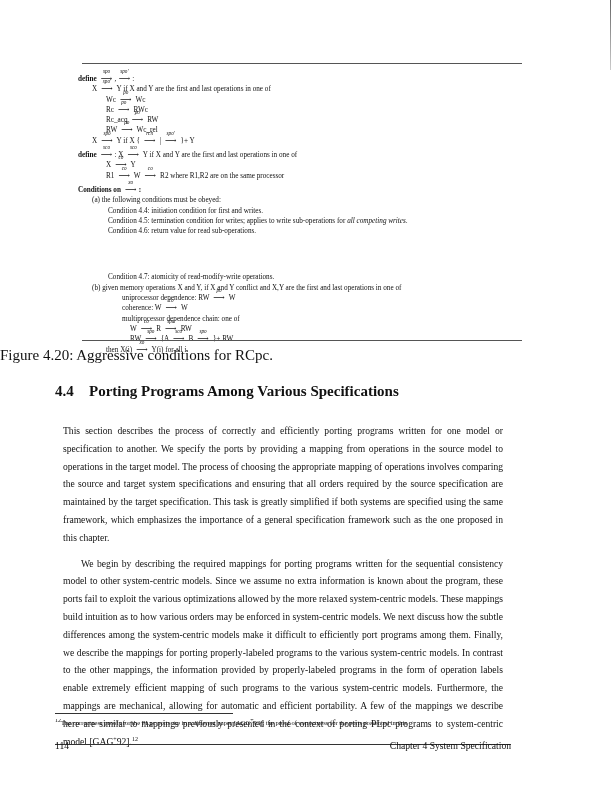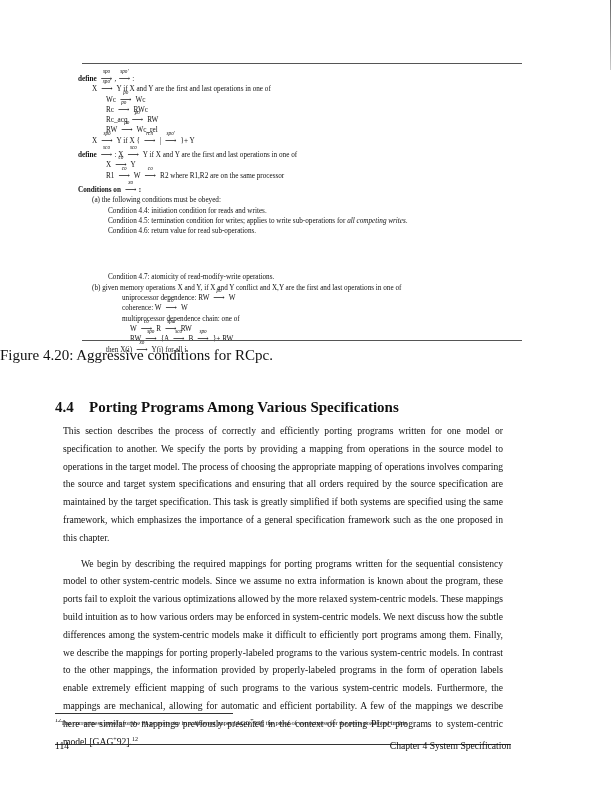--- a/index.html
+++ b/index.html
@@ -8,21 +8,21 @@
   .rule { position:absolute; height:1px; background:#555; }
   .fig { position:absolute; left:78px; top:74px; width:420px; font-size:7.2px; line-height:10.3px; }
   .ln { white-space:nowrap; position:relative; }
   .b { font-weight:bold;margin-top:15px; }
   .i { font-style:italic; }
   .arr { display:inline-block; position:relative; width:16px; text-align:center; vertical-align:baseline; }
   .arr .lab { position:absolute; left:0; right:0; top:-6px; font-size:5.2px; font-style:italic; line-height:6px; }
   .arr .shaft { display:inline-block; font-size:8px; }
   .caption { position:absolute; top:347px; left:0; width:612px; text-align:left; font-size:15px; }
   .sec { position:absolute; left:55px; top:383px; font-size:15px; font-weight:bold; }
-  .sec .num { display:inline-block; width:34px;margin-top:16px; }
+  .sec .num { display:inline-block; width:34px; }
   .body { position:absolute; left:55px; top:414px; width:456px; font-size:9.6px; line-height:17.8px; text-align:justify; }
   .body p { margin:8px; }
   .body p.ind { text-indent:18px; }
   sup { font-size:6px; line-height:0; }
   .fn { position:absolute; left:55px; top:719px; width:456px; font-size:6.6px; white-space:nowrap; overflow:hidden; }
   .foot { position:absolute; top:740px; left:55px; width:456px; font-size:9.6px; }
   .foot .r { position:absolute; right:0; top:0; }
   .scan { position:absolute; left:610px; top:0; width:1px; height:70px; background:linear-gradient(#666,#ccc); }
 </style>
 </head>
@@ -37,21 +37,21 @@
     <div class="ln" style="padding-left: 28px;"><span>Wc </span><span class="arr"><span class="lab">po</span><span class="shaft">⟶</span></span><span> Wc</span></div>
     <div class="ln" style="padding-left: 28px;"><span>Rc </span><span class="arr"><span class="lab">po</span><span class="shaft">⟶</span></span><span> RWc</span></div>
     <div class="ln" style="padding-left: 28px;"><span>Rc_acq </span><span class="arr"><span class="lab">po</span><span class="shaft">⟶</span></span><span> RW</span></div>
     <div class="ln" style="padding-left: 28px;"><span>RW </span><span class="arr"><span class="lab">po</span><span class="shaft">⟶</span></span><span> Wc_rel</span></div>
     <div class="ln" style="padding-left: 14px;"><span>X </span><span class="arr"><span class="lab">spo</span><span class="shaft">⟶</span></span><span> Y if X  { </span><span class="arr"><span class="lab">rch</span><span class="shaft">⟶</span></span><span> | </span><span class="arr"><span class="lab">spo′</span><span class="shaft">⟶</span></span><span> }+  Y</span></div>
     <div class="ln" style="padding-left: 0px; margin-top: 4px;"><span class="b">define </span><span class="arr"><span class="lab">sco</span><span class="shaft">⟶</span></span><span>: X </span><span class="arr"><span class="lab">sco</span><span class="shaft">⟶</span></span><span> Y if X and Y are the first and last operations in one of</span></div>
     <div class="ln" style="padding-left: 28px;"><span>X </span><span class="arr"><span class="lab">co</span><span class="shaft">⟶</span></span><span> Y</span></div>
     <div class="ln" style="padding-left: 28px;"><span>R1 </span><span class="arr"><span class="lab">co</span><span class="shaft">⟶</span></span><span> W </span><span class="arr"><span class="lab">co</span><span class="shaft">⟶</span></span><span> R2 where R1,R2 are on the same processor</span></div>
     <div class="ln" style="padding-left: 0px; margin-top: 4px;"><span class="b">Conditions on </span><span class="arr"><span class="lab">xo</span><span class="shaft">⟶</span></span><span class="b">:</span></div>
     <div class="ln" style="padding-left: 14px;"><span>(a) the following conditions must be obeyed:</span></div>
-    <div class="ln" style="padding-left: 30px;"><span>Condition 4.4:  initiation condition for reads and writes.</span></div>
+    <div class="ln" style="padding-left: 30px;"><span>Condition 4.4:  initiation condition for first and writes.</span></div>
     <div class="ln" style="padding-left: 30px;"><span>Condition 4.5:  termination condition for writes; applies to write sub-operations for </span><span class="i">all competing writes</span><span>.</span></div>
     <div class="ln" style="padding-left: 30px;"><span>Condition 4.6:  return value for read sub-operations.</span></div>
     <div class="ln" style="padding-left: 30px; margin-top: 36px;"><span>Condition 4.7:  atomicity of read-modify-write operations.</span></div>
     <div class="ln" style="padding-left: 14px;"><span>(b) given memory operations X and Y, if X and Y conflict and X,Y are the first and last operations in one of</span></div>
     <div class="ln" style="padding-left: 44px;"><span>uniprocessor dependence: RW </span><span class="arr"><span class="lab">po</span><span class="shaft">⟶</span></span><span> W</span></div>
     <div class="ln" style="padding-left: 44px;"><span>coherence: W </span><span class="arr"><span class="lab">co</span><span class="shaft">⟶</span></span><span> W</span></div>
     <div class="ln" style="padding-left: 44px;"><span>multiprocessor dependence chain: one of</span></div>
     <div class="ln" style="padding-left: 52px;"><span>W </span><span class="arr"><span class="lab">co</span><span class="shaft">⟶</span></span><span> R </span><span class="arr"><span class="lab">spo</span><span class="shaft">⟶</span></span><span> RW</span></div>
     <div class="ln" style="padding-left: 52px;"><span>RW </span><span class="arr"><span class="lab">spo</span><span class="shaft">⟶</span></span><span>  {A </span><span class="arr"><span class="lab">sco</span><span class="shaft">⟶</span></span><span> B </span><span class="arr"><span class="lab">spo</span><span class="shaft">⟶</span></span><span> }+  RW</span></div>
     <div class="ln" style="padding-left: 28px;"><span>then X(i) </span><span class="arr"><span class="lab">xo</span><span class="shaft">⟶</span></span><span> Y(i) for all i.</span></div>

